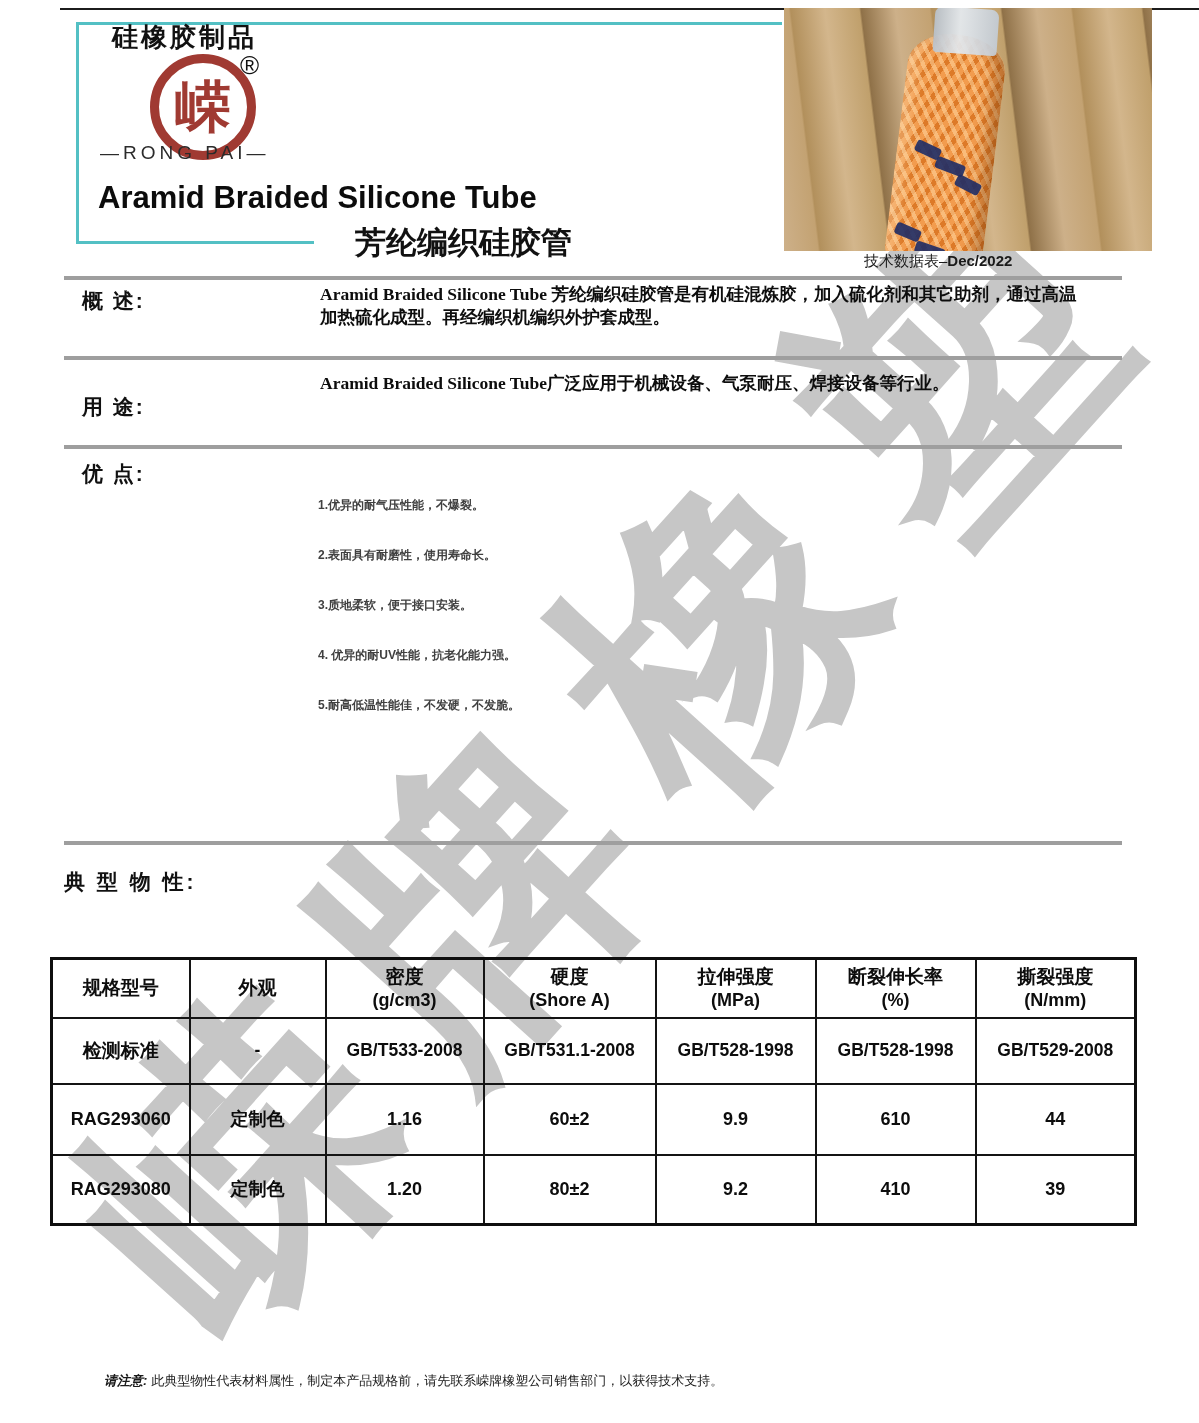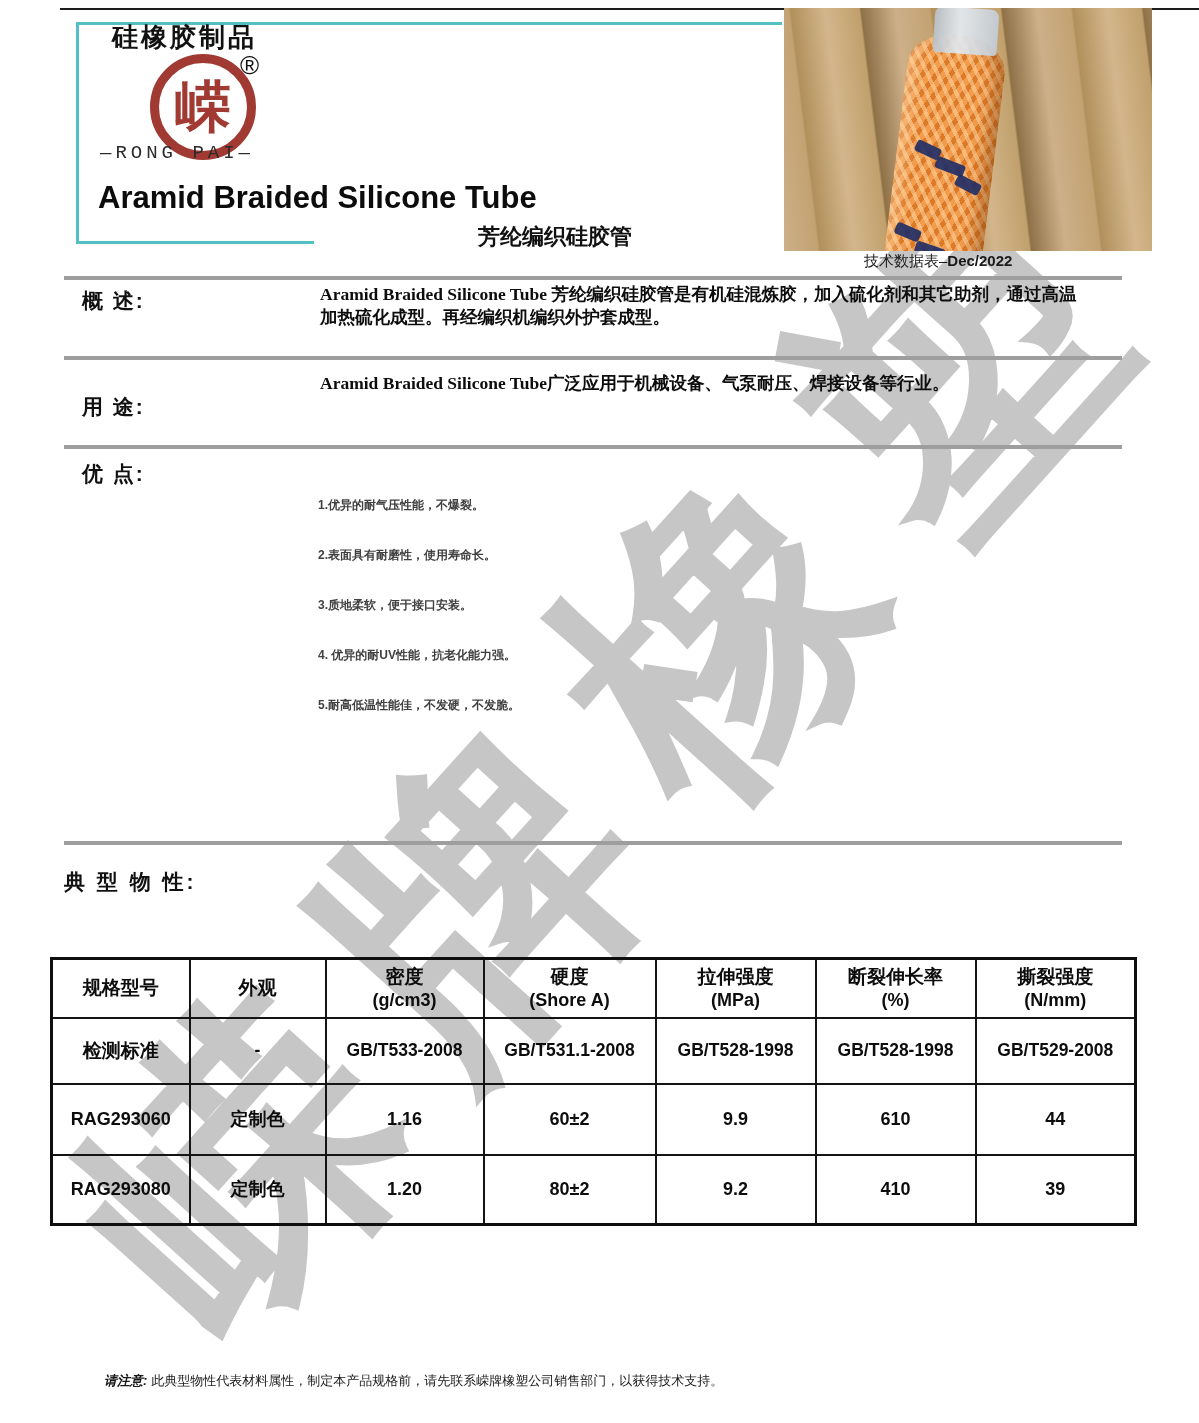--- a/index.html
+++ b/index.html
@@ -24,23 +24,23 @@
   .box-bottom{left:76px;top:241px;width:238px;height:3px;}
   .sep{position:absolute;left:64px;width:1058px;height:4px;background:#9e9e9e;}
   
   .product-label{position:absolute;left:112px;top:20px;font-size:26px;font-weight:700;letter-spacing:3px;}
   .logo-circle{
     position:absolute;left:150px;top:54px;width:88px;height:88px;border-radius:50%;
     border:9px solid #a03a32;display:flex;align-items:center;justify-content:center;
   }
   .logo-char{font-size:56px;font-weight:700;color:#a03a32;line-height:1;}
   .reg-mark{position:absolute;left:240px;top:50px;font-size:26px;color:#111;}
-  .brand-name{position:absolute;left:100px;top:142px;font-size:19px;letter-spacing:4px;color:#2b2b2b;font-family:Liberation Mono, monospace;}
+  .brand-name{position:absolute;left:100px;top:142px;font-size:19px;letter-spacing:4px;color:#2b2b2b;font-family:Liberation Sans, sans-serif;}
   .title-en{position:absolute;left:98px;top:180px;font-size:31px;font-weight:700;color:#0c0c0c;}
-  .title-cn{position:absolute;left:355px;top:222px;width:400px;text-align:center;font-size:22px;font-weight:700;}
+  .title-cn{position:absolute;left:355px;top:222px;width:400px;font-size:31px;font-weight:700;}
   
   .photo{
     position:absolute;left:784px;top:8px;width:368px;height:243px;overflow:hidden;
     background:
       repeating-linear-gradient(83deg,
         #cdb089 0px,#c3a272 34px,#b2905c 36px,#d3b68c 70px,
         #c0a06c 104px,#8f7148 106px,#cdb089 140px);
   }
   .tube{
     position:absolute;left:112px;top:26px;width:98px;height:250px;

